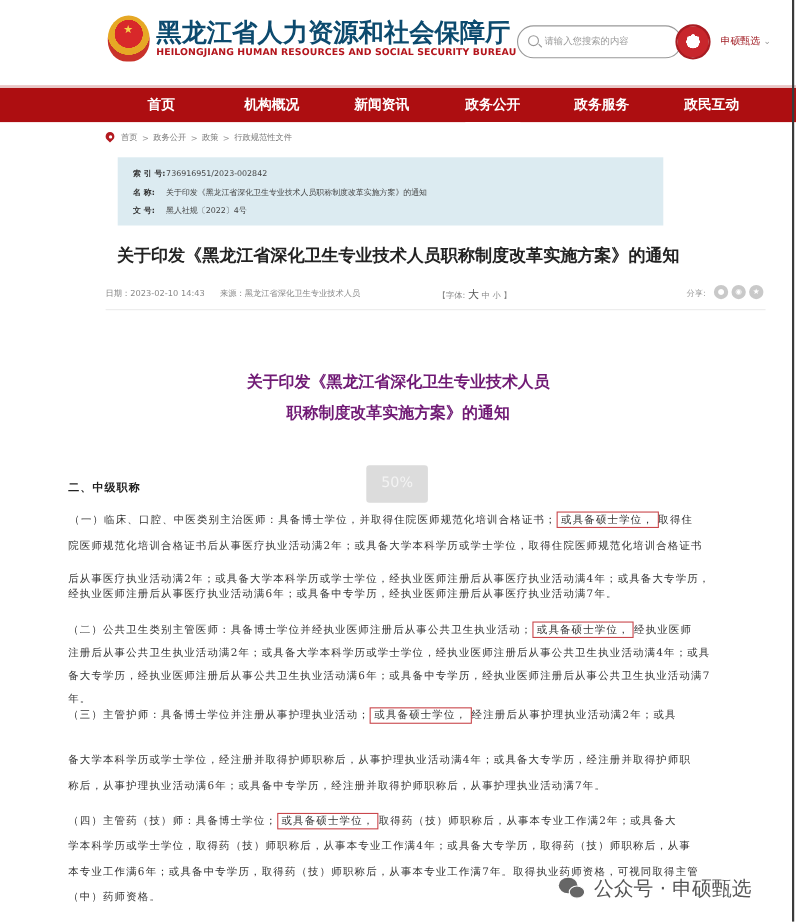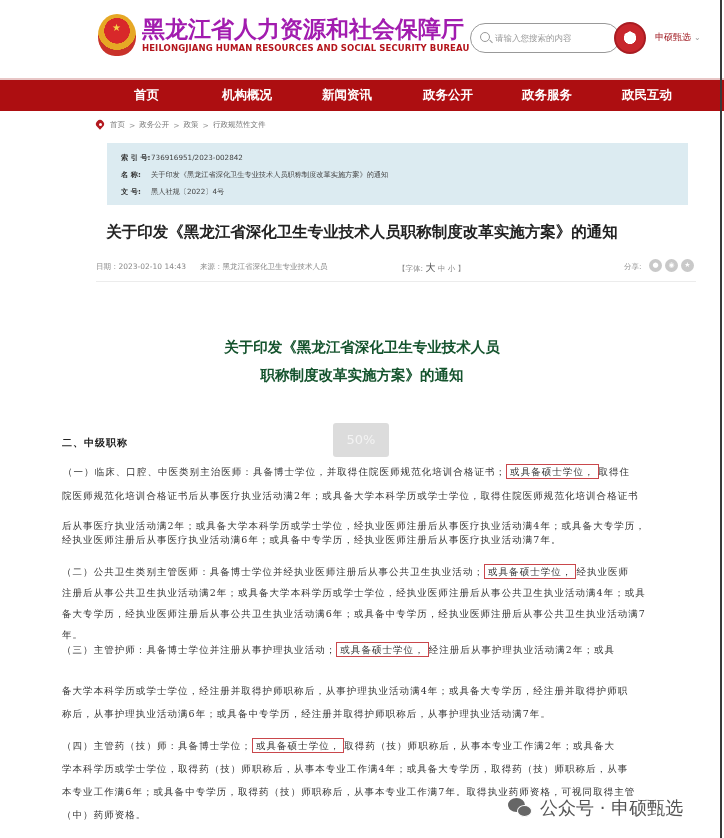--- a/index.html
+++ b/index.html
@@ -5,21 +5,21 @@
   * { box-sizing: border-box; margin: 0; padding: 0; }
   html, body { width: 724px; height: 838px; overflow: hidden; background: #ffffff; }
   body { position: relative; font-family: "DejaVu Sans", "Liberation Sans", sans-serif; color: #333; }
   .right-edge { position: absolute; right: 2px; top: 0; width: 2px; height: 838px; background: #3a3a3a; }
 
   
   .header { position: absolute; left: 0; top: 0; width: 724px; height: 78px; background: #fff; }
   .emblem { position: absolute; left: 98px; top: 14px; width: 38px; height: 42px; border-radius: 50% 50% 45% 45%;
             background: radial-gradient(circle at 50% 40%, #d8282a 0 40%, #e6a825 41% 60%, #c9322a 61% 100%); }
   .emblem .star { position: absolute; left: 14px; top: 9px; color: #f6d34a; font-size: 10px; line-height: 10px; }
-  .brand-cn { position: absolute; left: 142px; top: 14px; font-size: 23px; font-weight: bold; color: #a21caf; letter-spacing: 0px; white-space: nowrap; }
+  .brand-cn { position: absolute; left: 142px; top: 14px; font-size: 23px; font-weight: bold; color: #0c4a6e; letter-spacing: 0px; white-space: nowrap; }
   .brand-en { position: absolute; left: 142px; top: 43px; font-size: 8.5px; font-weight: bold; color: #b4151c; white-space: nowrap; letter-spacing: 0.1px; }
 
   .search-box { position: absolute; left: 470px; top: 23px; width: 150px; height: 30px; border: 1px solid #999; border-radius: 16px; background: #fff; }
   .search-icon { position: absolute; left: 9px; top: 8px; width: 10px; height: 10px; border: 1.3px solid #999; border-radius: 50%; }
   .search-icon::after { content: ""; position: absolute; left: 8px; top: 8px; width: 4px; height: 1.3px; background: #999; transform: rotate(45deg); }
   .search-input { position: absolute; left: 24px; top: 5px; width: 100px; height: 18px; border: none; outline: none; font-size: 8.5px; color: #999; background: transparent; font-family: "DejaVu Sans", sans-serif; }
   .search-input::placeholder { color: #999; }
   .search-btn { position: absolute; left: 614px; top: 22px; width: 32px; height: 32px; border-radius: 50%; background: radial-gradient(circle, #fff 0 30%, #c8262c 31% 100%); border: 2px solid #a81c22; }
   .search-btn .flake { position: absolute; left: 0; top: 5px; width: 100%; text-align: center; color: #fff; font-size: 16px; line-height: 18px; }
   .adv-search { position: absolute; left: 655px; top: 31px; font-size: 9px; color: #a01b22; white-space: nowrap; }
@@ -31,35 +31,35 @@
   .nav-item.active::after { content: ""; position: absolute; left: 0; right: 0; bottom: -9px; height: 2px; background: #fff; }
 
   
   .crumb { position: absolute; left: 96px; top: 120px; font-size: 7.5px; color: #777; white-space: nowrap; display: flex; align-items: center; gap: 2px; }
   .pin-icon { width: 8px; height: 10px; position: relative; margin-right: 4px; }
   .pin-icon::before { content: ""; position: absolute; left: 0; top: 0; width: 8px; height: 8px; background: #b31a20; border-radius: 50% 50% 50% 0; transform: rotate(-45deg); }
   .pin-icon::after { content: ""; position: absolute; left: 2.5px; top: 2.5px; width: 3px; height: 3px; background: #fff; border-radius: 50%; }
   .crumb .sep { color: #999; margin: 0 2px; }
 
   
-  .info-box { position: absolute; left: 107px; top: 143px; width: 581px; height: 62px; background: #dcebf1; }
+  .info-box { position: absolute; left: 107px; top: 143px; width: 496px; height: 62px; background: #dcebf1; }
   .info-row { position: absolute; left: 14px; font-size: 7.2px; color: #444; white-space: nowrap; }
   .info-row .k { font-weight: bold; color: #333; display: inline-block; width: 30px; }
 
   
   .article-title { position: absolute; left: 0; top: 222px; width: 724px; text-align: center; font-size: 15.5px; font-weight: bold; color: #222; white-space: nowrap; }
   .meta { position: absolute; top: 262px; font-size: 7.5px; color: #888; white-space: nowrap; }
   .font-size-ctl { position: absolute; left: 398px; top: 261px; font-size: 7.5px; color: #888; white-space: nowrap; }
   .font-size-ctl .big { font-size: 10px; color: #555; }
   .share-label { position: absolute; left: 624px; top: 262px; font-size: 7.5px; color: #999; }
   .share-icon { position: absolute; top: 259px; width: 13px; height: 13px; border-radius: 50%; background: #c9c9c9; color: #fff; font-size: 7px; line-height: 13px; text-align: center; }
   .meta-divider { position: absolute; left: 96px; top: 281px; width: 600px; height: 1px; background: #ececec; }
 
   
-  .doc-title { position: absolute; left: 0; width: 724px; text-align: center; font-family: "DejaVu Serif", "Liberation Serif", serif; font-size: 14.5px; font-weight: bold; color: #14532d; white-space: nowrap; }
+  .doc-title { position: absolute; left: 0; width: 724px; text-align: center; font-family: "DejaVu Serif", "Liberation Serif", serif; font-size: 14.5px; font-weight: bold; color: #701a75; white-space: nowrap; }
   .section-head { position: absolute; left: 62px; top: 436px; font-family: "DejaVu Serif", serif; font-size: 10px; font-weight: bold; color: #222; letter-spacing: 1px; }
   .zoom-badge { position: absolute; left: 333px; top: 423px; width: 56px; height: 34px; background: #dcdcdc; border-radius: 3px; color: #f3f3f3; font-size: 13px; text-align: center; line-height: 34px; }
 
   .para-line { position: absolute; left: 62px; width: 630px; font-family: "DejaVu Serif", "Liberation Serif", serif; font-size: 9.5px; color: #333; white-space: nowrap; letter-spacing: 1.05px; }
   .hl { border: 1.5px solid #c9474c; padding: 1px 3px; }
 
   .watermark { position: absolute; left: 508px; top: 796px; font-size: 18px; color: #555; white-space: nowrap; display: flex; align-items: center; gap: 6px; }
   .wechat-icon { position: relative; width: 26px; height: 22px; }
   .wechat-icon .b1 { position: absolute; left: 0; top: 1px; width: 17px; height: 14px; background: #666; border-radius: 50%; }
   .wechat-icon .b2 { position: absolute; left: 9px; top: 8px; width: 15px; height: 12px; background: #666; border-radius: 50%; border: 1.5px solid #fff; }

